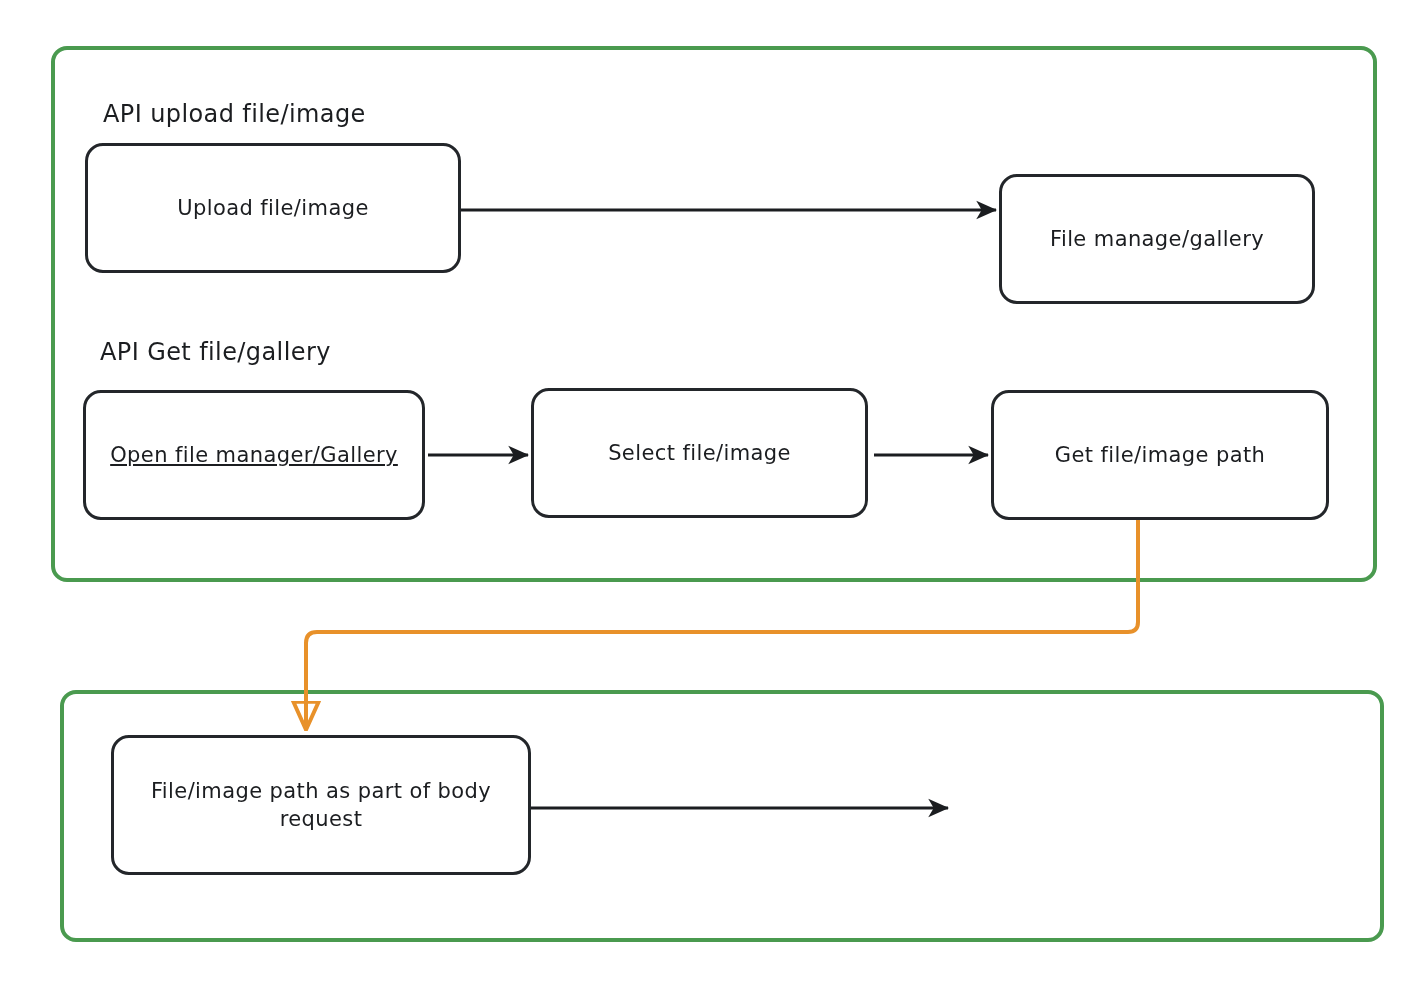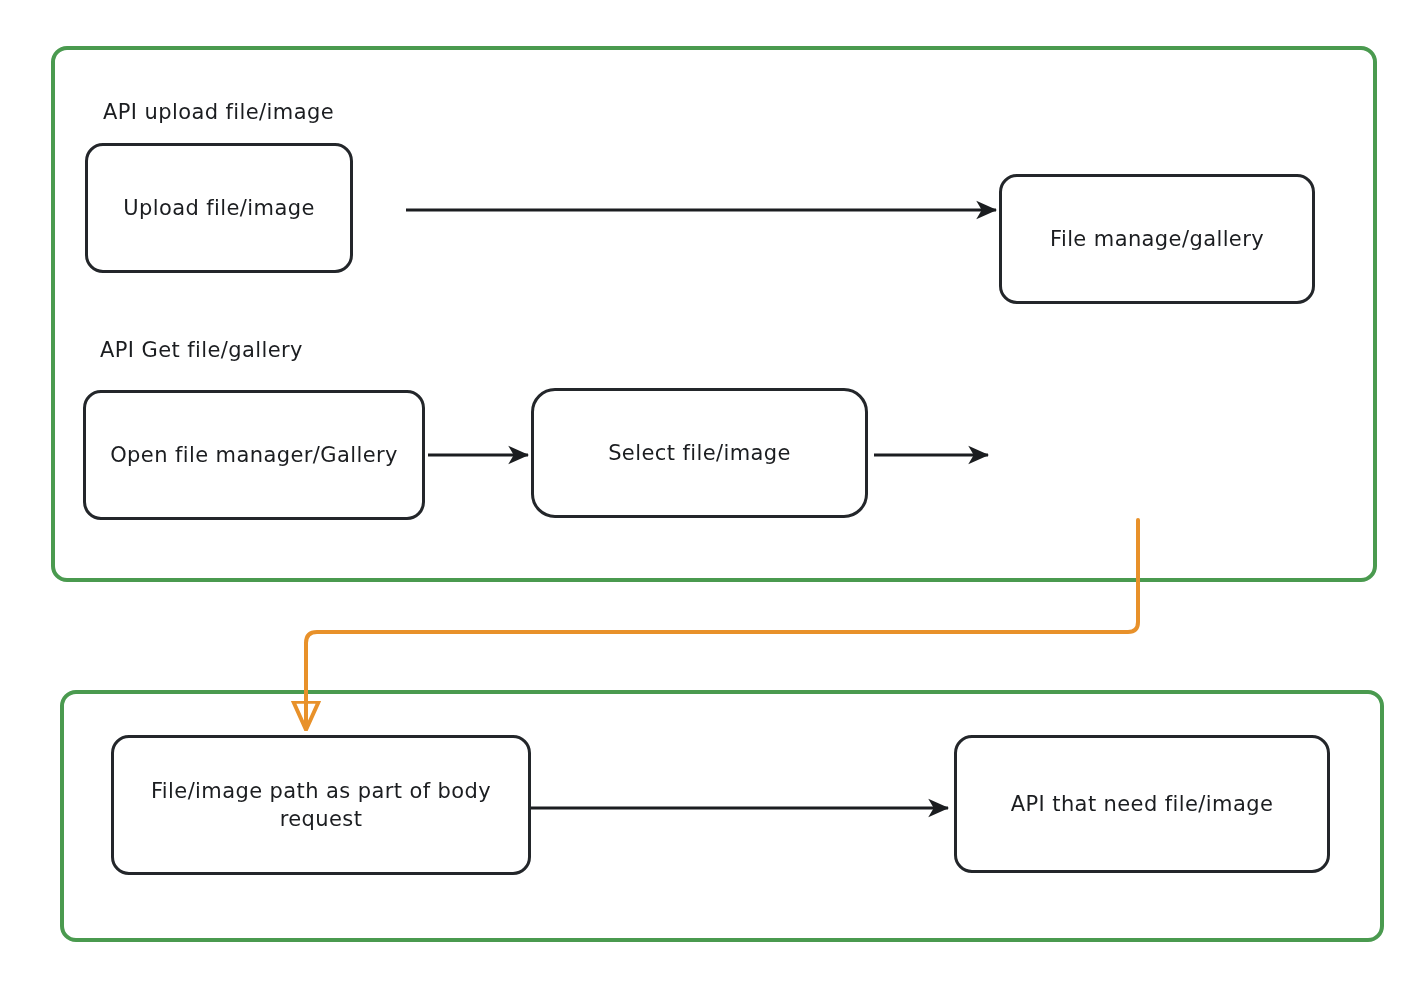--- a/index.html
+++ b/index.html
@@ -39,21 +39,21 @@
     font-family: "DejaVu Sans", sans-serif;
     font-size: 21px;
     letter-spacing: 0.4px;
     line-height: 1.35;
     padding: 6px 14px;
   }
   .group-label {
     position: absolute;
     color: #1b1d20;
     font-family: "DejaVu Sans", sans-serif;
-    font-size: 21px;
+    font-size: 24px;
     letter-spacing: 0.4px;
     white-space: nowrap;
   }
 </style>
 </head>
 <body>
 
 <div id="canvas">
 
   <svg class="svg-layer" viewBox="0 0 1422 994">
@@ -78,26 +78,26 @@
 
     <path d="M 1138 520 L 1138 622 Q 1138 632 1128 632 L 317 632 Q 306 632 306 643 L 306 728" fill="none" stroke="#e8912a" stroke-width="4" stroke-linecap="round" stroke-linejoin="round" marker-end="url(#arrowOrange)"></path>
 
     <line x1="528" y1="808" x2="948" y2="808" stroke="#1b1d20" stroke-width="3" marker-end="url(#arrowBlack)"></line>
   </svg>
 
   <div class="group-label" style="left:103px; top:100px;">API upload file/image</div>
 
   <div class="group-label" style="left:100px; top:338px;">API Get file/gallery</div>
 
-  <div class="node" style="left:85px; top:143px; width:268px; height:130px;">Upload file/image</div>
+  <div class="node" style="left:85px; top:143px; width:376px; height:130px;">Upload file/image</div>
 
   <div class="node" style="left:999px; top:143px; width:316px; height:130px;margin-top:31px;">File manage/gallery</div>
 
-  <div class="node" style="left:83px; top:390px; width:342px; height:130px;">Open file manager/Gallery</div>
+  <div class="node" style="left:83px; top:390px; width:342px; height:130px;text-decoration:underline;">Open file manager/Gallery</div>
 
-  <div class="node" style="left:531px; top:388px; width:337px; height:130px;border-radius:24px;">Select file/image</div>
+  <div class="node" style="left:531px; top:388px; width:337px; height:130px;">Select file/image</div>
 
+  <div class="node" style="left:991px; top:390px; width:338px; height:130px;">Get file/image path</div>
 
   <div class="node" style="left:99px; top:735px; width:420px; height:140px;margin-left:12px;">File/image path as part of body request</div>
 
-  <div class="node" style="left:954px; top:735px; width:376px; height:138px;">API that need file/image</div>
 
 </div>
 
 </body></html>

